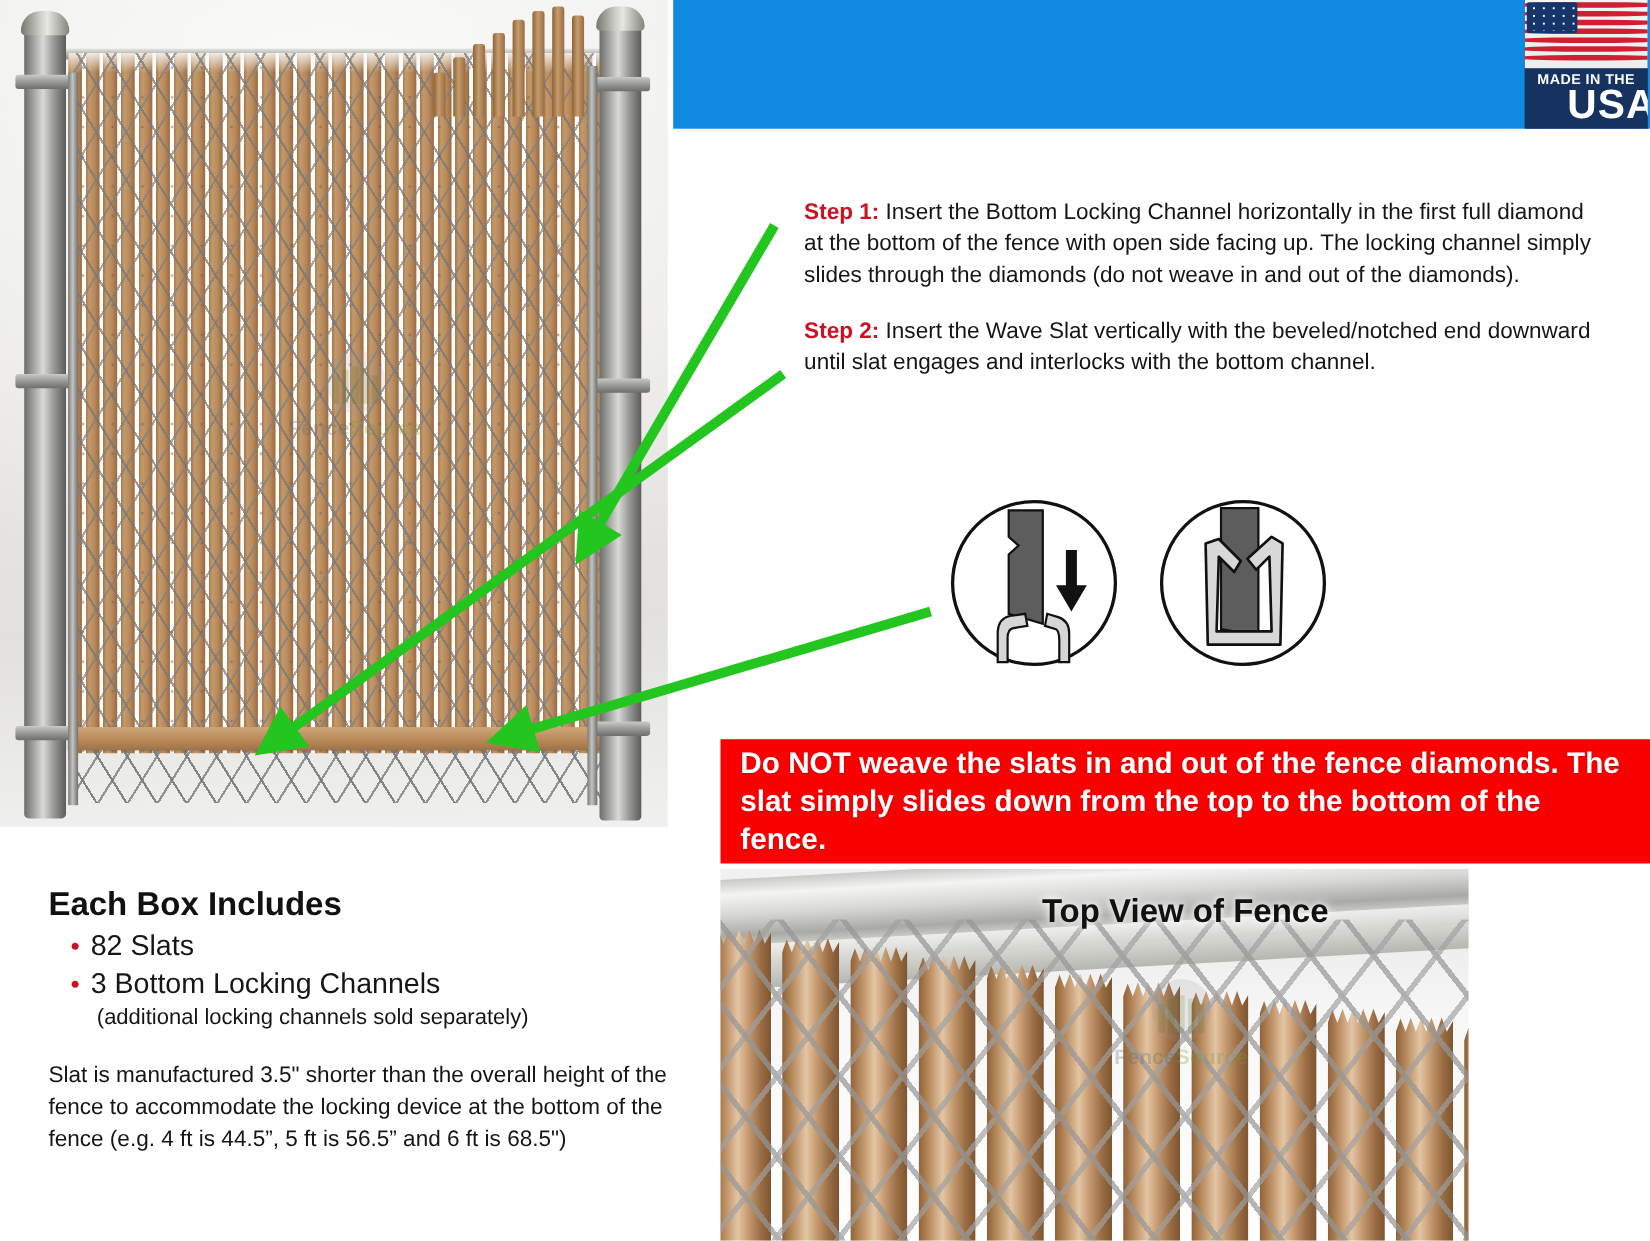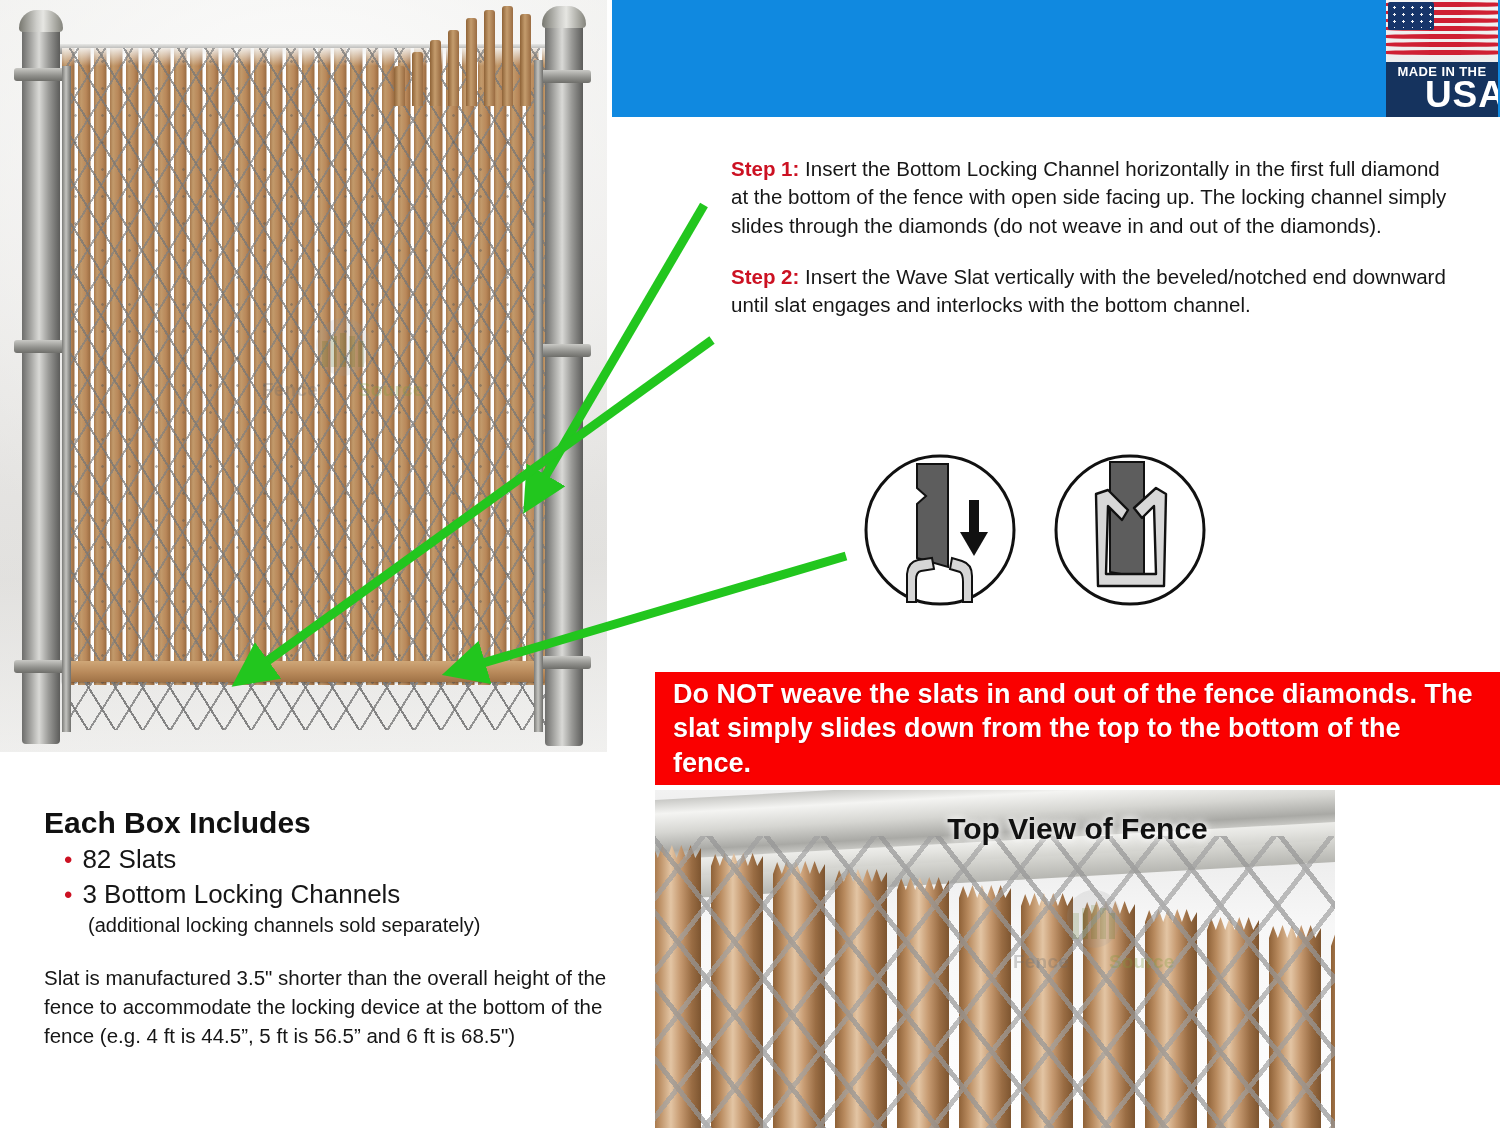--- a/index.html
+++ b/index.html
@@ -59,21 +59,21 @@
 
   .wm{position:absolute;display:flex;flex-direction:column;align-items:center;
       opacity:.30;pointer-events:none;}
   .wm-badge{width:54px;height:58px;border-radius:50%/46% 46% 54% 54%;
       background:rgba(150,150,150,.55);display:flex;align-items:flex-end;justify-content:center;}
   .wm-pickets{display:flex;gap:3px;align-items:flex-end;padding-bottom:9px;}
   .wm-pickets i{display:block;width:6px;height:26px;background:#6f7f4a;}
   .wm-pickets i:nth-child(2){height:31px}.wm-pickets i:nth-child(3){height:34px}
   .wm-pickets i:nth-child(4){height:31px}.wm-pickets i:nth-child(5){height:26px}
   .wm-text{font-size:19px;font-weight:bold;color:#6b6b6b;margin-top:3px;letter-spacing:.2px;}
-  .wm-text em{font-style:normal;color:#7d9a3c;padding-left:40px;}
+  .wm-text em{font-style:normal;color:#7d9a3c;}
 
   
   .arrows{position:absolute;left:0;top:0;width:1500px;height:1128px;pointer-events:none;}
 
   
   .header{position:absolute;left:612px;top:0;width:888px;height:117px;background:#1089e0;}
   .header-title{position:absolute;left:0;top:16px;width:760px;text-align:center;
      color:#fff;font-size:30px;font-weight:bold;line-height:1.28;letter-spacing:.2px;
      text-shadow:0 1px 2px rgba(0,0,0,.18);}
   .usa-badge{position:absolute;right:2px;top:0;width:112px;height:117px;background:#15335e;
@@ -85,21 +85,21 @@
   .usa-flag .canton{position:absolute;left:2px;top:2px;width:46px;height:28px;background:#16356a;
      border-radius:2px;}
   .usa-flag .canton::after{content:"";position:absolute;inset:2px;
      background:radial-gradient(circle,#fff 1px,transparent 1.4px) 0 0/9px 7px;opacity:.95;}
   .usa-made{position:absolute;left:0;top:64px;width:112px;text-align:center;color:#fff;
      font-size:13px;font-weight:bold;letter-spacing:.4px;}
   .usa-big{position:absolute;left:0;top:76px;width:120px;text-align:right;color:#fff;
      font-size:37px;font-weight:bold;letter-spacing:1px;line-height:1;}
 
   
-  .steps{position:absolute;left:731px;top:134px;width:722px;}
+  .steps{position:absolute;left:731px;top:158px;width:722px;}
   .step{font-size:20.5px;line-height:1.40;color:#161616;margin-bottom:22px;}
   .step b{color:#cc1122;font-weight:bold;}
 
   
   .circles{position:absolute;left:862px;top:452px;width:380px;height:196px;}
   .circ{position:absolute;top:0;width:156px;height:156px;}
 
   
   .warn{position:absolute;left:655px;top:672px;width:845px;height:113px;background:#fa0000;}
   .warn-text{position:absolute;inset:0;display:flex;align-items:center;justify-content:center;

